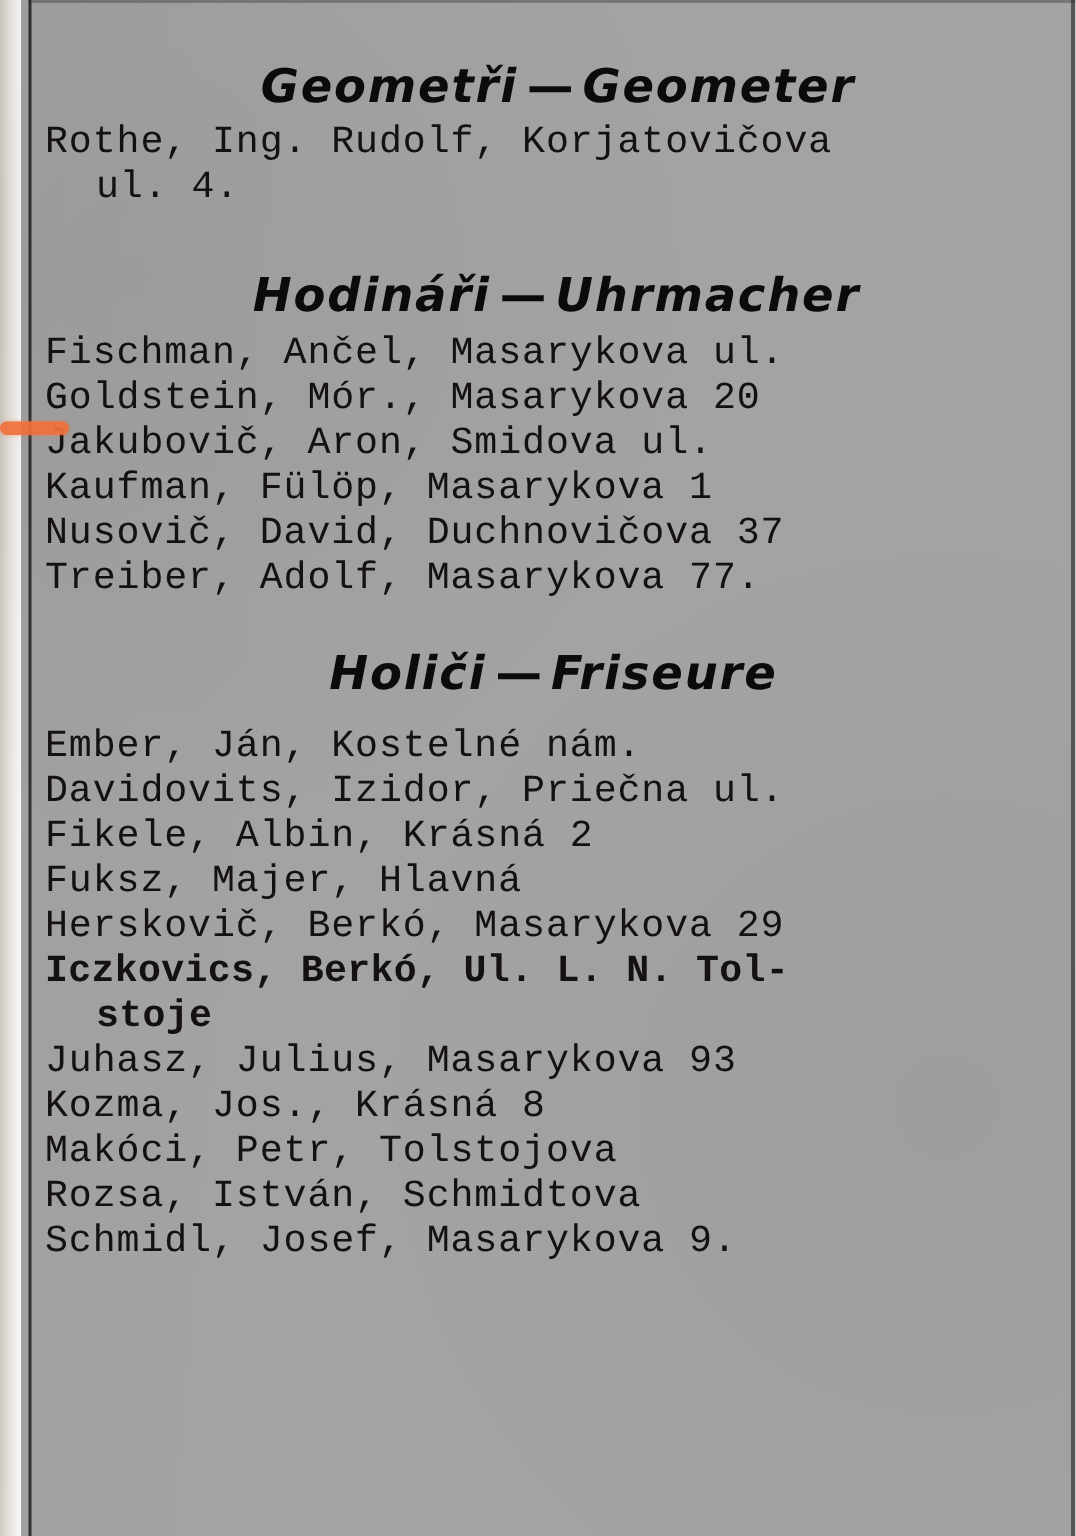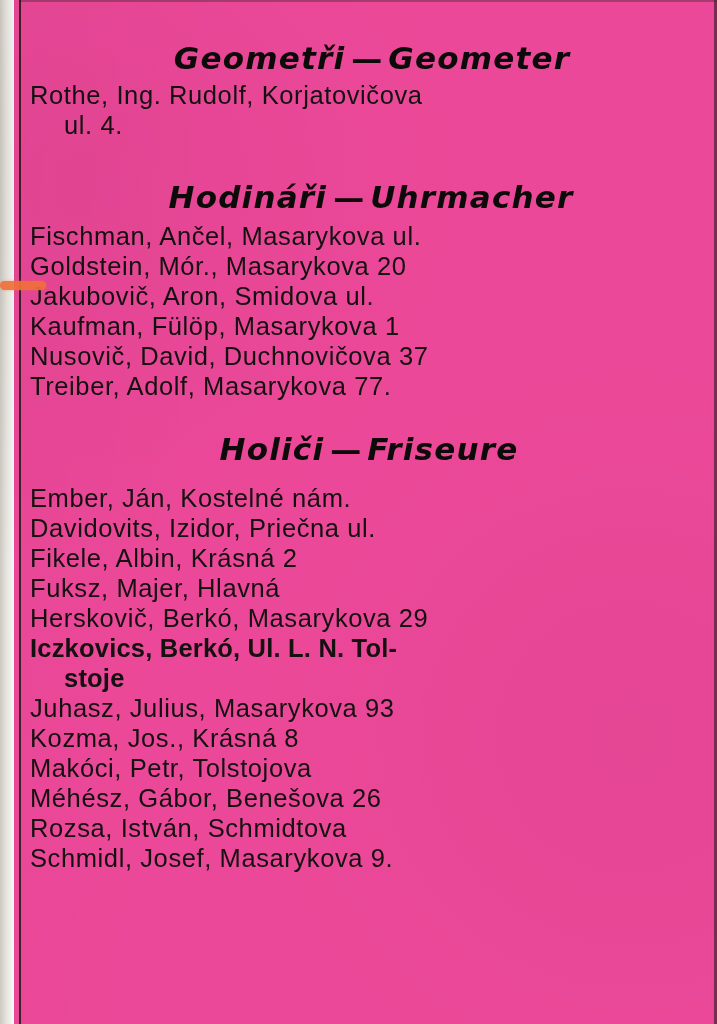--- a/index.html
+++ b/index.html
@@ -4,21 +4,21 @@
 <style>
   html, body {
     margin: 0;
     padding: 0;
     background: #ffffff;
   }
   #page {
     position: relative;
     width: 717px;
     height: 1024px;
-    background: #ec4899;
+    background: #a3a3a3;
     overflow: hidden;
     font-family: "Liberation Serif", serif;
     color: #120f0d;
   }
   
   #page::before {
     content: "";
     position: absolute;
     inset: 0;
     background:
@@ -89,21 +89,21 @@
     color: #0d0b0a;
     white-space: nowrap;
   }
   .section-head .dash {
     font-style: normal;
     letter-spacing: 0;
     padding: 0 6px;
   }
 
   .entries {
-    font-family: Liberation Sans, sans-serif;
+    font-family: Liberation Mono, monospace;
     font-size: 25.5px;
     line-height: 30px;
     letter-spacing: 0.6px;
     color: #141110;
   }
   .entry {
     white-space: nowrap;
     text-indent: 0;
   }
   .entry.cont {
@@ -184,20 +184,19 @@
         <div class="entry">Ember, Ján, Kostelné nám.</div>
         <div class="entry">Davidovits, Izidor, Priečna ul.</div>
         <div class="entry">Fikele, Albin, Krásná 2</div>
         <div class="entry">Fuksz, Majer, Hlavná</div>
         <div class="entry">Herskovič, Berkó, Masarykova 29</div>
         <div class="entry bold">Iczkovics, Berkó, Ul. L. N. Tol-</div>
         <div class="entry bold cont">stoje</div>
         <div class="entry">Juhasz, Julius, Masarykova 93</div>
         <div class="entry">Kozma, Jos., Krásná 8</div>
         <div class="entry">Makóci, Petr, Tolstojova</div>
-        <div class="entry">Méhész, Gábor, Benešova 26</div>
         <div class="entry">Rozsa, István, Schmidtova</div>
         <div class="entry">Schmidl, Josef, Masarykova 9.</div>
       </div>
     </div>
 
   </div>
 </div>
 
 </body></html>

